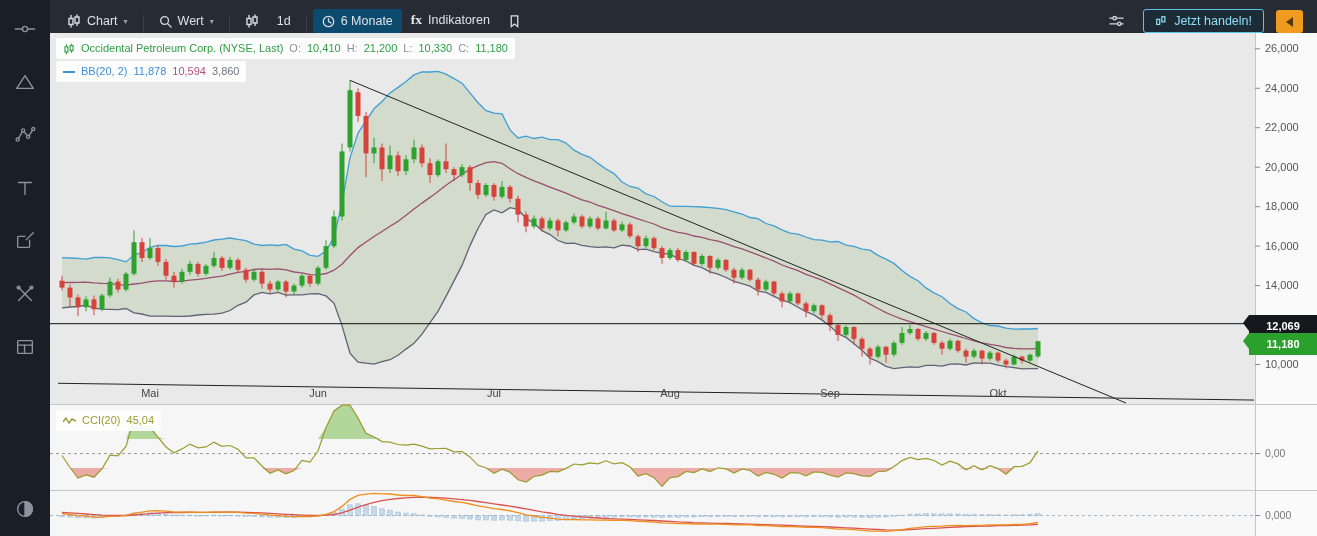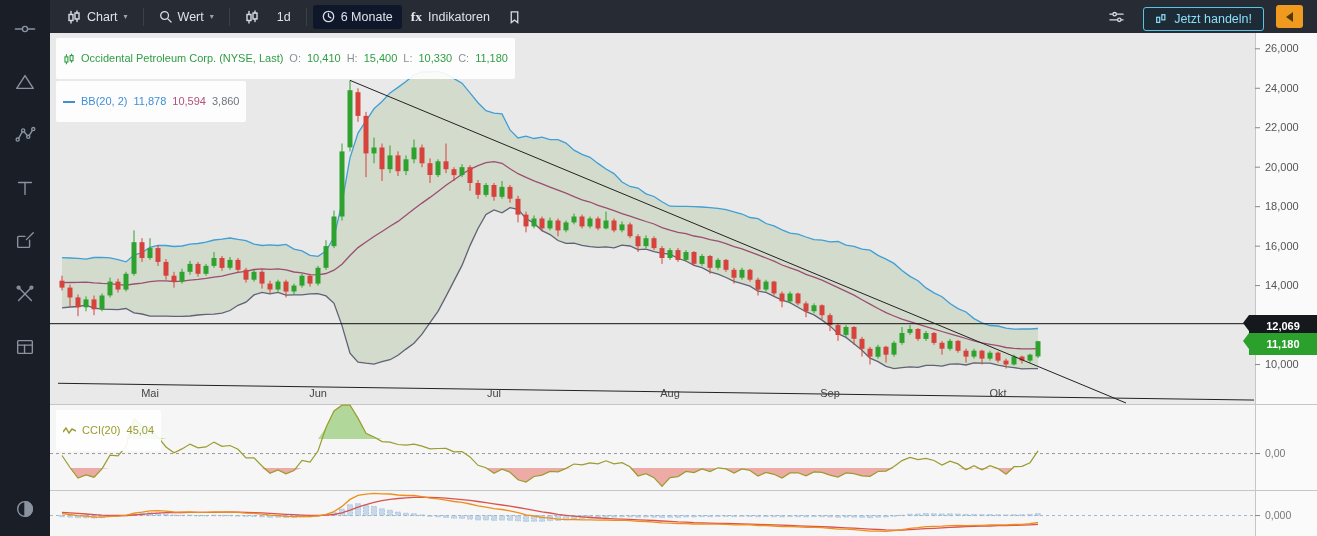--- a/index.html
+++ b/index.html
@@ -5,38 +5,38 @@
   *{box-sizing:border-box;margin:0;padding:0}
   html,body{width:1317px;height:536px;overflow:hidden;background:#1a1e26;font-family:"Liberation Sans",sans-serif}
   .app{display:flex;width:1317px;height:536px}
   
   .sidebar{width:50px;background:#1a1e26;display:flex;flex-direction:column;align-items:center;padding-top:16px;gap:27px;flex-shrink:0}
   .side-btn{width:26px;height:26px;display:flex;align-items:center;justify-content:center;cursor:pointer}
   .side-btn svg{stroke:#8b93a1;fill:none;stroke-width:1.5;stroke-linecap:round;stroke-linejoin:round}
   .side-btn.bottom{margin-top:auto;margin-bottom:14px}
   .content{flex:1;display:flex;flex-direction:column;min-width:0}
   
-  .toolbar{height:33px;background:#262b34;display:flex;align-items:center;padding:0 8px;flex-shrink:0}
+  .toolbar{height:33px;background:#262b34;display:flex;align-items:flex-end;padding:0 8px;flex-shrink:0}
   .tb-btn{display:flex;align-items:center;gap:6px;color:#dde2e9;font-size:12.5px;padding:5px 9px;border-radius:3px;cursor:pointer;white-space:nowrap}
   .tb-btn svg{stroke:#d7dce3;fill:none;stroke-width:1.4;stroke-linecap:round}
   .tb-btn .caret{font-size:8px;color:#9aa2ae}
   .tb-sep{width:1px;height:18px;background:#3b414c;margin:0 6px}
-  .tb-pill{background:#0f172a}
+  .tb-pill{background:#0c4a6e}
   .fx{font-family:"Liberation Serif",serif;font-weight:bold;font-size:13.5px;color:#e8ecf2}
   .spacer{flex:1}
   .trade-btn{border:1px solid #58c5e8;color:#8edff8;background:#1c2b36;font-size:12.5px;padding:4px 11px;border-radius:3px;display:flex;gap:7px;align-items:center;cursor:pointer;margin:4px 12px 0 10px}
   .trade-btn svg{stroke:#8edff8;fill:none;stroke-width:1.4}
   .collapse-btn{width:27px;height:23px;background:#f09a1f;border-radius:3px;display:flex;align-items:center;justify-content:center;cursor:pointer;margin-right:6px}
   .collapse-arrow{width:0;height:0;border-top:5px solid transparent;border-bottom:5px solid transparent;border-right:7px solid #53380a}
   
   .chart-container{position:relative;flex:1;background:#e9e9e9;overflow:hidden}
   #chart-svg{position:absolute;left:0;top:0;display:block}
   #chart-svg text{font-family:"Liberation Sans",sans-serif}
   .legend{position:absolute;left:6px;top:5px;font-size:11px;display:flex;flex-direction:column;align-items:flex-start;gap:2px;z-index:3}
-  .chip{background:rgba(255,255,255,0.9);padding:14px 7px;border-radius:2px;display:flex;align-items:center;gap:6px;line-height:13px;white-space:nowrap}
+  .chip{background:rgba(255,255,255,0.9);padding:4px 7px;border-radius:2px;display:flex;align-items:center;gap:6px;line-height:13px;white-space:nowrap}
   .chip svg{flex-shrink:0}
   .c-green{color:#2f9e44}.c-gray{color:#8a9097}.c-blue{color:#3f8fd6}.c-maroon{color:#b2527a}
   .c-dgray{color:#6f7680}.c-olive{color:#9b9b2f}.c-orange{color:#ef8e1c}.c-red{color:#d9534f}.c-lblue{color:#93a9bd}
   .c-date{color:#666}
   .sub-legend{position:absolute;left:6px;font-size:11px;z-index:3}
   .sub-legend.cci{top:377px}
   .sub-legend.macd{top:461px}
   
   .tag{position:absolute;left:1199px;right:0;height:22px;font-size:11px;font-weight:bold;display:flex;align-items:center;justify-content:center;z-index:4}
   .tag::before{content:"";position:absolute;right:100%;top:0;border-top:8.5px solid transparent;border-bottom:8.5px solid transparent;border-right-width:6px;border-right-style:solid}
@@ -613,21 +613,21 @@
               <rect x="2.3" y="4.5" width="3.4" height="6"></rect>
               <line x1="4" y1="10.5" x2="4" y2="13"></line>
               <line x1="10" y1="1" x2="10" y2="3"></line>
               <rect x="8.3" y="3" width="3.4" height="6"></rect>
               <line x1="10" y1="9" x2="10" y2="11.5"></line>
             </svg>
           <span class="c-green">Occidental Petroleum Corp. (NYSE, Last)</span>
           <span class="c-gray">O:</span>
             <span class="c-green">10,410</span>
           <span class="c-gray">H:</span>
-            <span class="c-green">15,400</span>
+            <span class="c-green">21,200</span>
           <span class="c-gray">L:</span>
             <span class="c-green">10,330</span>
           <span class="c-gray">C:</span>
             <span class="c-green">11,180</span>
         </div>
         <div class="chip">
           <svg width="12" height="8" viewBox="0 0 12 8">
               <line x1="0" y1="4" x2="12" y2="4" stroke="#3f8fd6" stroke-width="2"></line>
             </svg>
           <span class="c-blue">BB(20, 2)</span>

